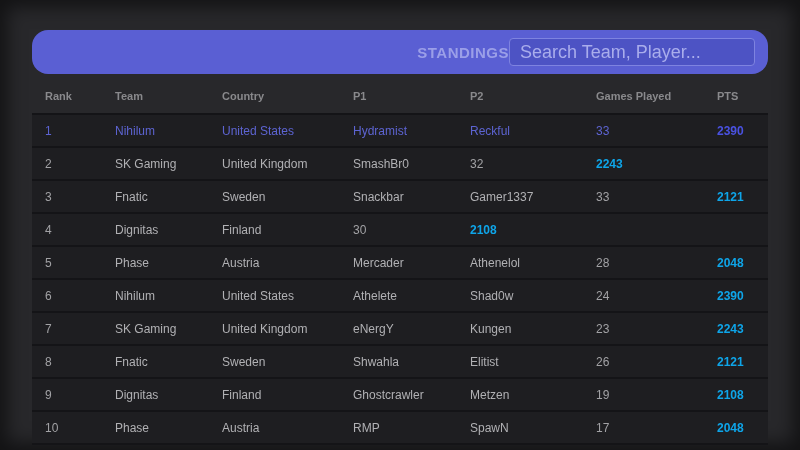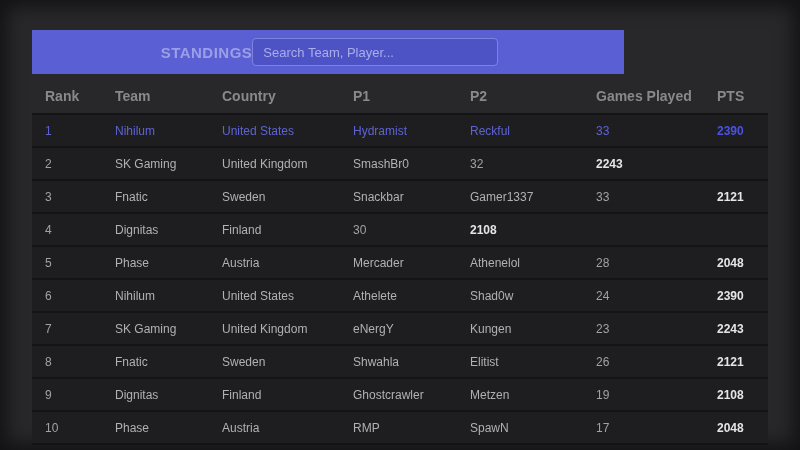--- a/index.html
+++ b/index.html
@@ -13,64 +13,64 @@
     position: relative;
     width: 800px; height: 450px;
     background: #28282b;
     box-shadow: inset 0 0 18px 7px rgba(0,0,0,0.55);
     box-sizing: border-box;
   }
   
   .topbar {
     position: absolute;
     left: 32px; top: 30px;
-    width: 592px; height: 44px;
+    width: 736px; height: 44px;
     background: #5a5fd3;
-    border-radius: 0;
+    border-radius: 16px;
     display: flex;
     align-items: center;
-    justify-content: center;
+    justify-content: flex-end;
     padding: 0 13px;
     box-sizing: border-box;
   }
   .page-title {
     color: #9b9fe8;
     font-size: 15px;
     font-weight: bold;
     letter-spacing: 0.5px;
     margin-left: 3px;
   }
   .search-input {
     width: 246px; height: 28px;
     background: #4d53c4;
     border: 1px solid #7e83e0;
     border-radius: 4px;
     color: #d6d9f6;
     font-family: "Liberation Sans", sans-serif;
-    font-size: 13px;
+    font-size: 18px;
     padding: 0 10px;
     box-sizing: border-box;
     outline: none;
   }
   .search-input::placeholder { color: #a9adec; opacity: 1; }
 
   
   .grid-row {
     display: grid;
     grid-template-columns: 70px 107px 131px 117px 126px 121px 1fr;
     padding-left: 13px;
     align-items: center;
     box-sizing: border-box;
   }
   .thead {
     position: absolute;
     left: 32px; top: 84px;
     width: 736px; height: 24px;
     color: #89898c;
-    font-size: 14px;
+    font-size: 11px;
     font-weight: bold;
   }
   .tbody {
     position: absolute;
     left: 32px; top: 113px;
     width: 736px;
     background: #141417;
     padding: 2px 0;
     display: flex;
     flex-direction: column;
@@ -78,21 +78,21 @@
   }
   .row {
     height: 31px;
     background: #1e1e21;
     font-size: 12px;
     color: #b1b1b4;
     cursor: pointer;
   }
   .row .cell-rank { color: #a2a2a5; }
   .row .cell-games { color: #a2a2a5; }
-  .row .cell-pts { font-weight: bold; color: #e5e5e5; }
+  .row .cell-pts { font-weight: bold; color: #0ea5e9; }
   .row.highlight, .row.highlight .cell-rank, .row.highlight .cell-games { color: #5d64d2; }
   .row.highlight .cell-pts { color: #4a52e2; }
 </style>
 </head>
 <body>
 
 <div class="app">
 
   <div class="topbar">
     <div class="page-title">STANDINGS</div>

